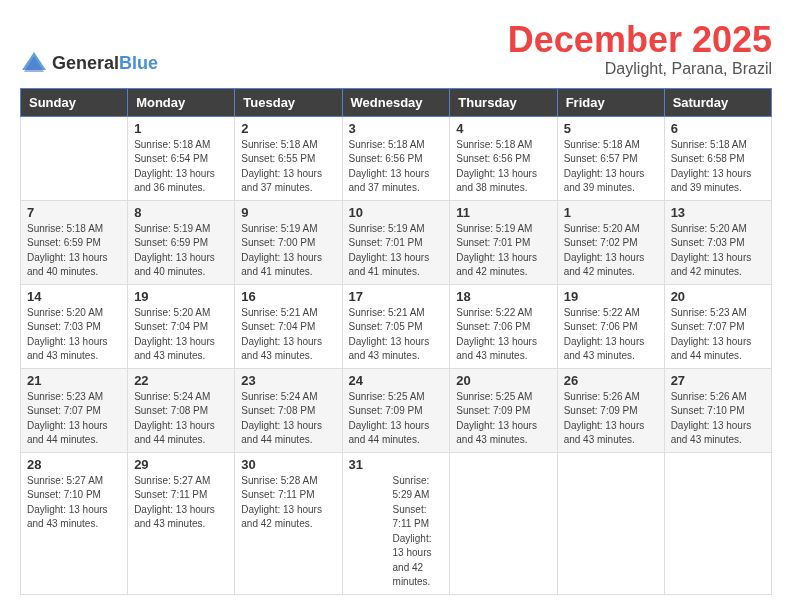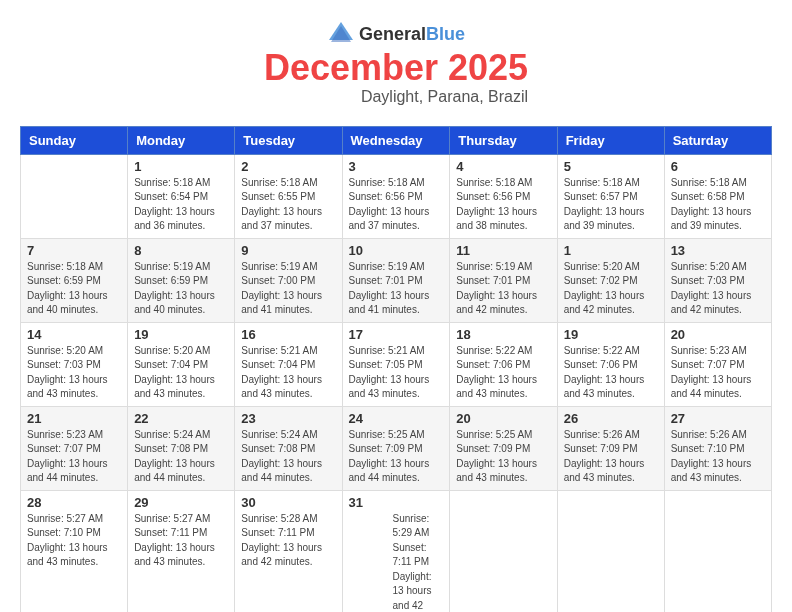--- a/index.html
+++ b/index.html
@@ -6,23 +6,22 @@
     body {
       font-family: Arial, sans-serif;
       background: #fff;
       width: 792px;
       min-height: 612px;
       padding: 20px;
     }
     .header {
       display: flex;
       justify-content: space-between;
-      align-items: center;
-      margin-bottom: 20px;
-      flex-direction: column;
+      align-items: flex-end;
+      margin-bottom: 10px;
     }
     .logo {
       display: flex;
       align-items: center;
       gap: 4px;
     }
     .logo-text-general {
       font-size: 18px;
       font-weight: bold;
       color: #333;
@@ -48,21 +47,21 @@
     .location-title {
       font-size: 16px;
       color: #555;
     }
     .calendar {
       width: 100%;
       border-collapse: collapse;
       border: 1px solid #ccc;
     }
     .calendar th {
-      background-color: #1d4ed8;
+      background-color: #404040;
       color: #fff;
       text-align: left;
       padding: 6px 8px;
       font-size: 13px;
       font-weight: bold;
       border: 1px solid #5580c8;
     }
     .calendar td {
       vertical-align: top;
       border: 1px solid #ddd;

